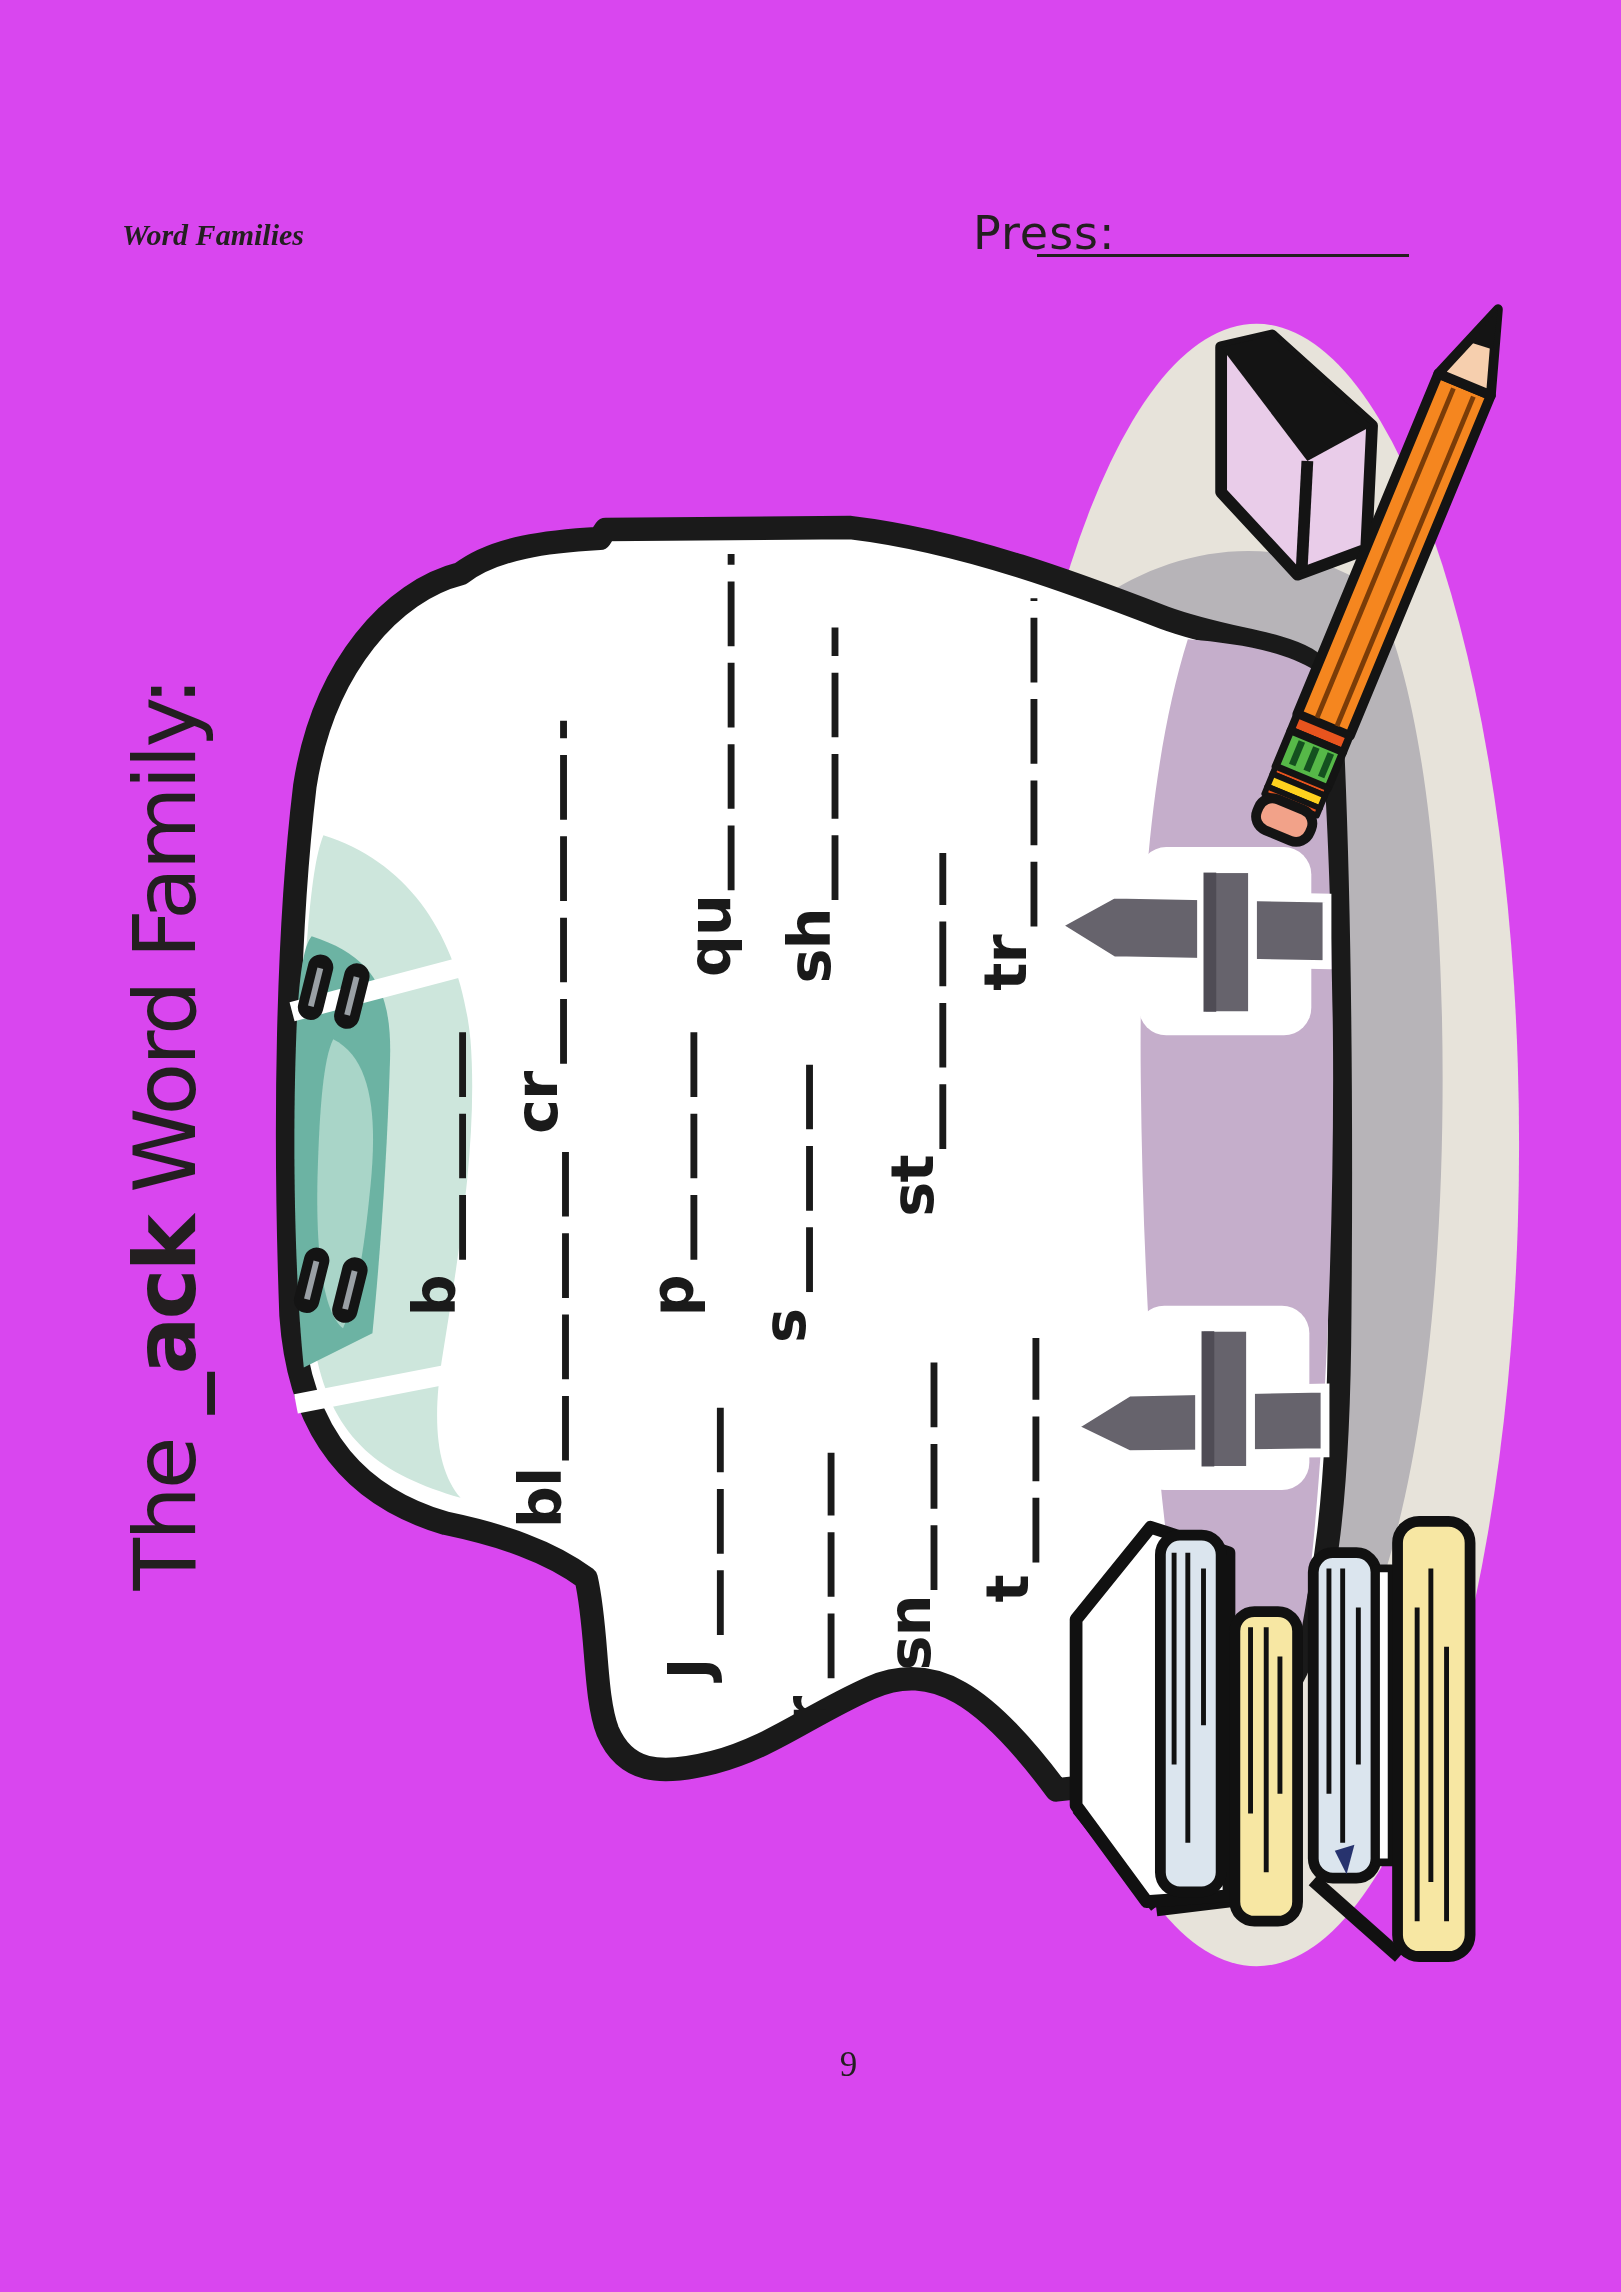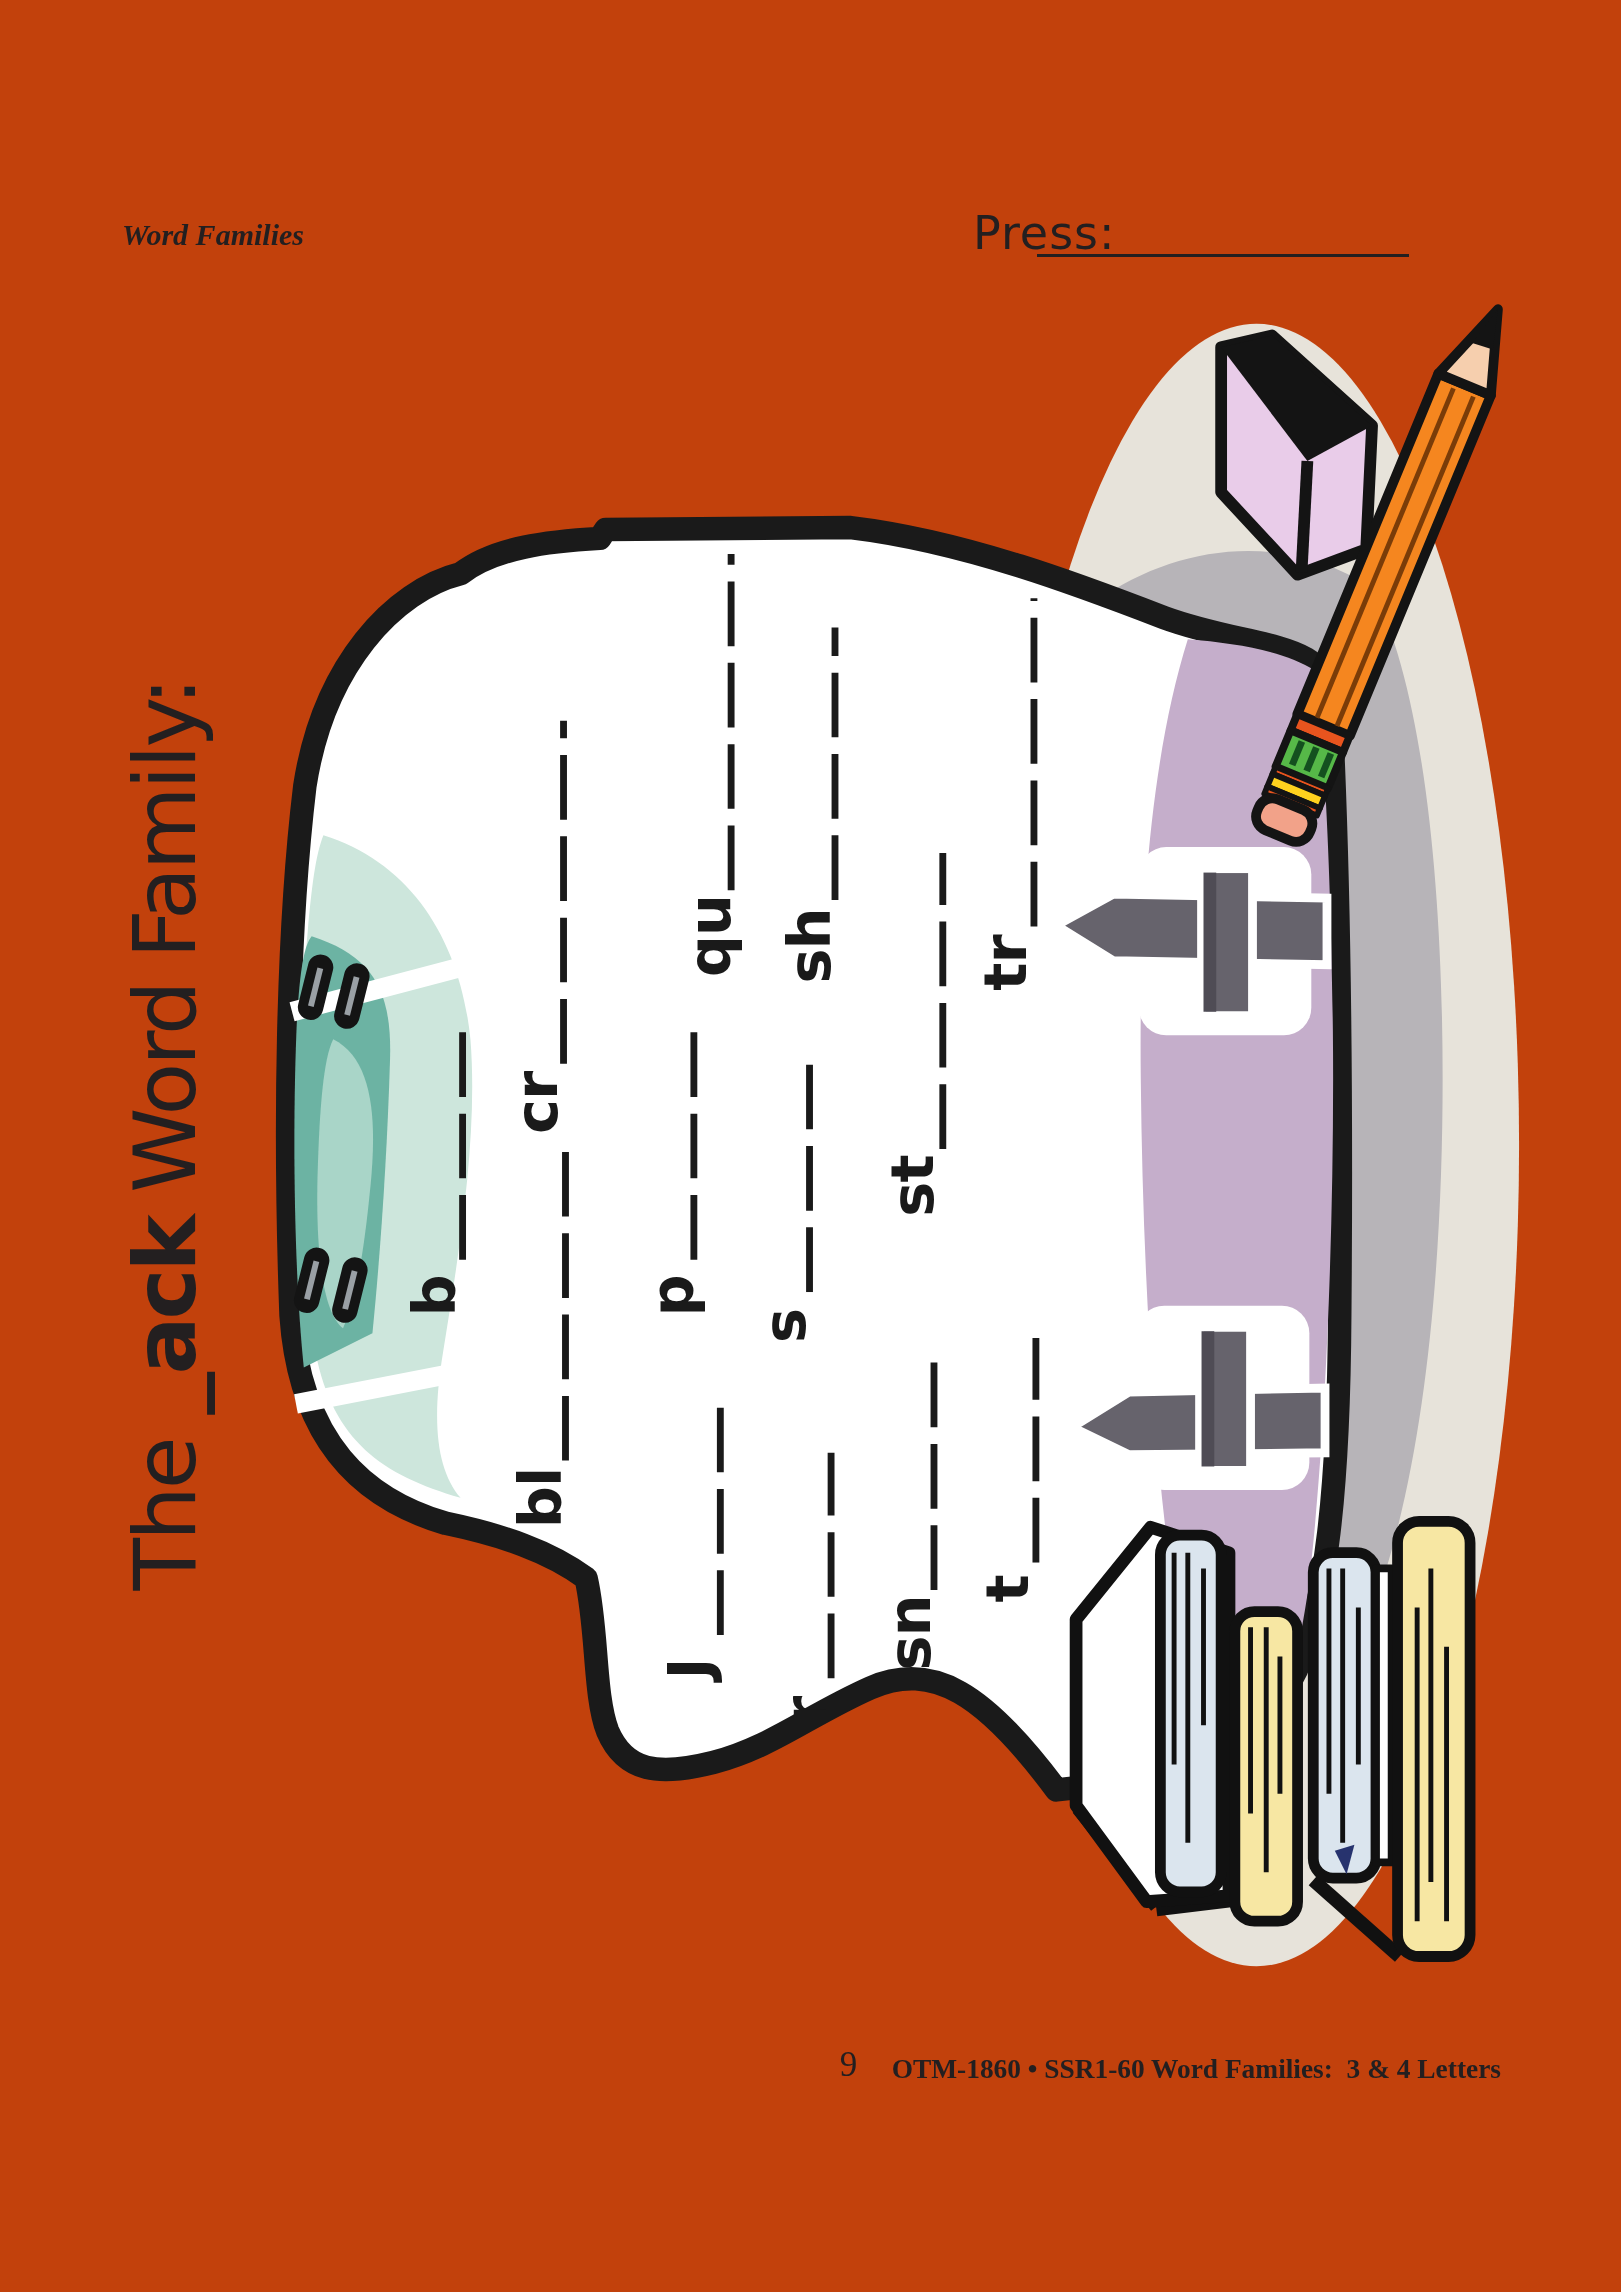--- a/index.html
+++ b/index.html
@@ -1,19 +1,19 @@
 <!DOCTYPE html>
 <html><head>
 <meta charset="utf-8">
 <style>
   html,body{margin:0;padding:0;background:#9a9a9a;}
   .page{
     position:relative;
     width:1621px;height:2293px;
-    background:#c2410c;
+    background:#d946ef;
     margin:0 auto;
     overflow:hidden;
     font-family:"DejaVu Sans", sans-serif;
     color:#1a1a1a;
   }
   .page * { box-sizing:border-box; }
 
   
   .hdr-series{
     position:absolute;left:122px;top:220px;
@@ -243,16 +243,15 @@
   <div class="prefix" style="left:709px;top:936px;">qu</div>
   <div class="prefix" style="left:805px;top:1711px;">r</div>
   <div class="prefix" style="left:784px;top:1326px;">s</div>
   <div class="prefix" style="left:809px;top:946px;">sh</div>
   <div class="prefix" style="left:909px;top:1633px;">sn</div>
   <div class="prefix" style="left:912px;top:1186px;">st</div>
   <div class="prefix" style="left:1007px;top:1589px;">t</div>
   <div class="prefix" style="left:1005px;top:963px;">tr</div>
 
   <div class="ftr-page">9</div>
-  <div class="ftr-right">OTM-1860 • SSR1-60 Word Families:  3 &amp; 4 Letters</div>
 
 </div>
 
 
 </body></html>

